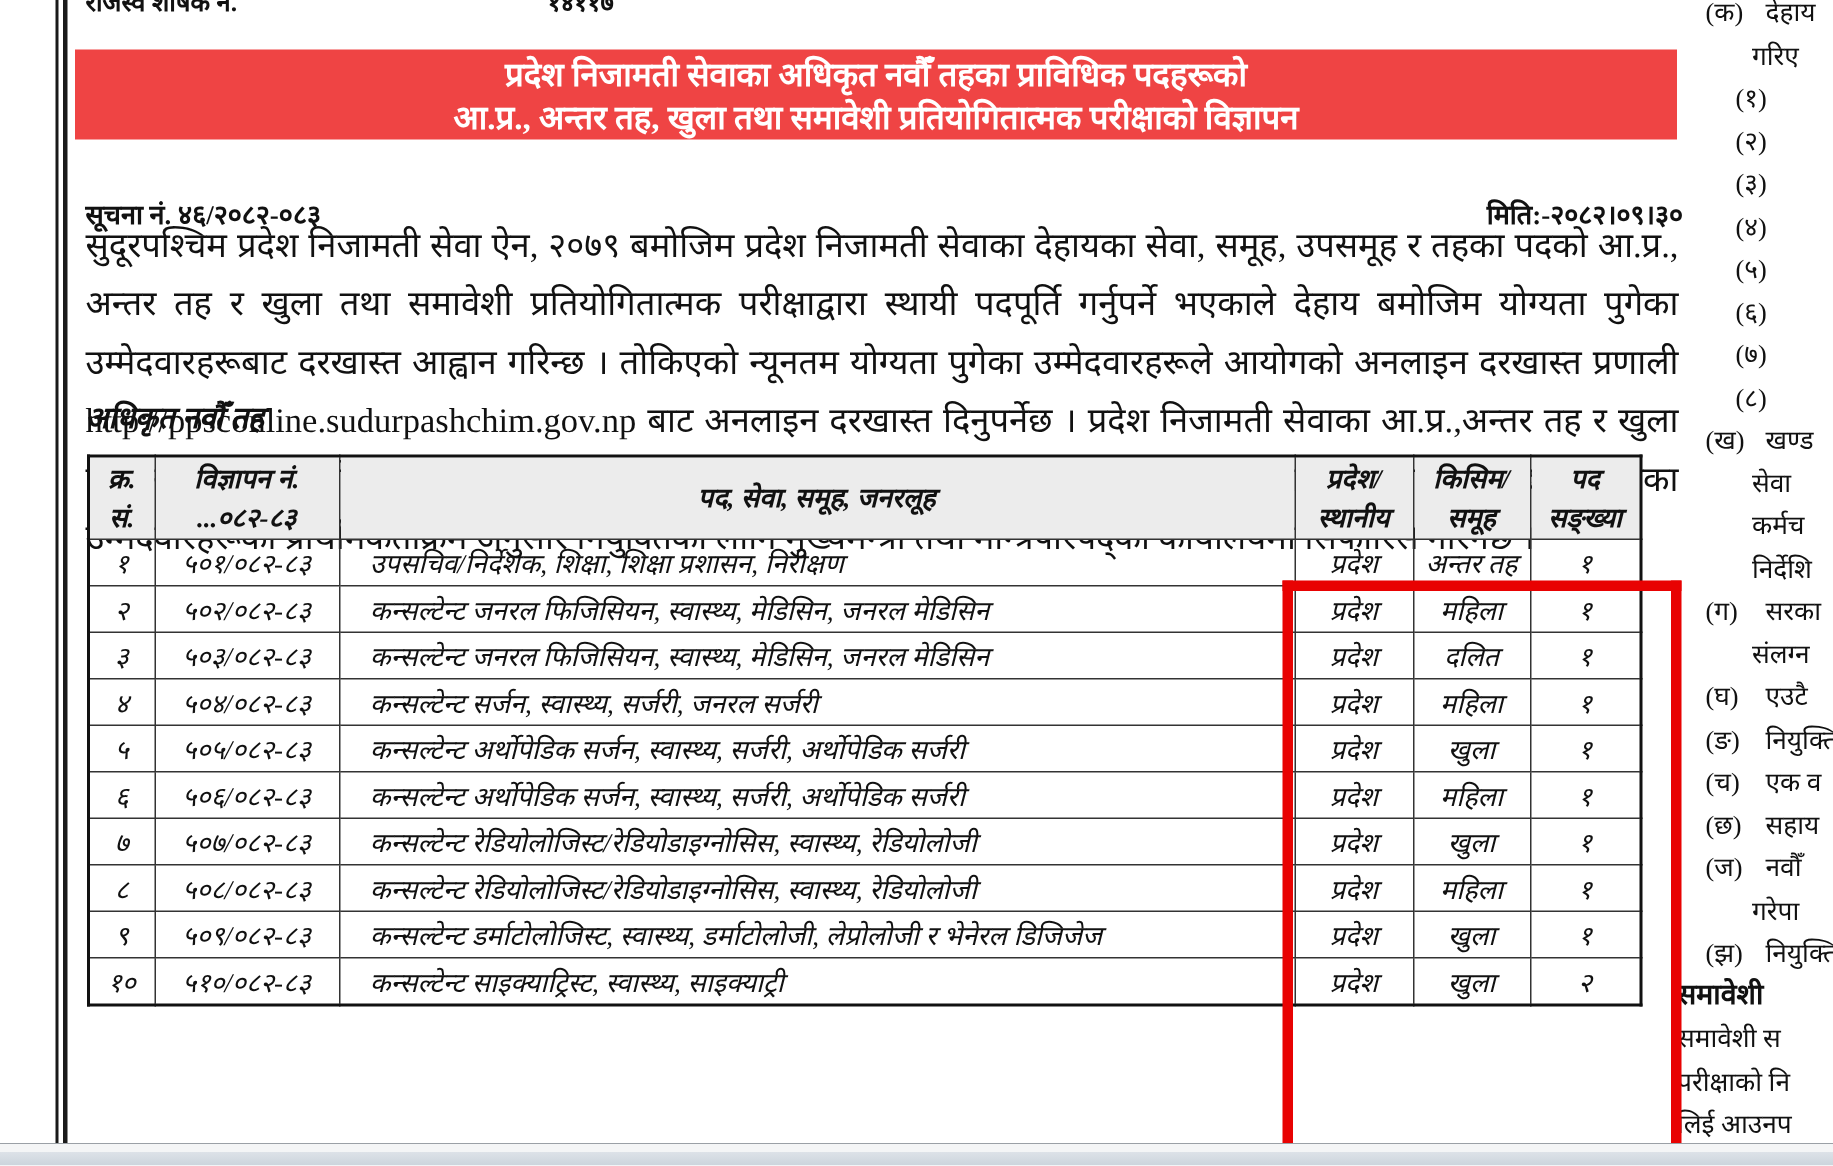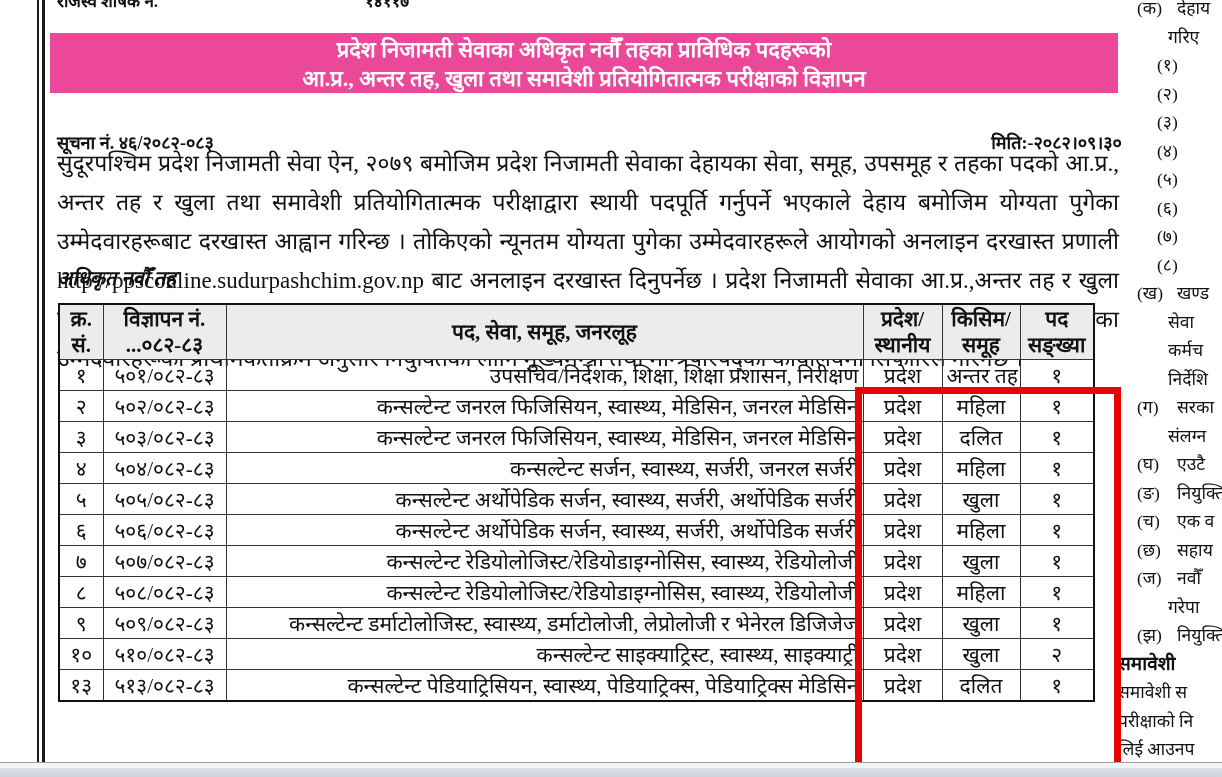--- a/index.html
+++ b/index.html
@@ -37,34 +37,35 @@
     position:absolute;top:144px;left:7px;width:1062px;
     font-size:23px;line-height:39px;text-align:justify;
   }
   .section-heading{
     position:absolute;top:264px;left:7px;
     font-size:20px;font-weight:bold;font-style:italic;
   }
   table.adv{
     position:absolute;top:303px;left:8px;width:1035px;
     border-collapse:collapse;table-layout:fixed;
-    font-size:21px;
+    font-size:18px;
+    font-style:italic;
   }
   table.adv th,table.adv td{
     border:1px solid #333;overflow:hidden;white-space:nowrap;
   }
   table.adv{border:2px solid #111;}
   table.adv th{
     background:#ececec;font-weight:bold;line-height:26px;
     padding:1px 2px;text-align:center;vertical-align:middle;
   }
   table.adv td{
     height:30px;padding:0 4px;text-align:center;vertical-align:middle;
   }
-  table.adv td.left{text-align:right;padding-left:0;}
+  table.adv td.left{text-align:left;padding-left:20px;}
   col.c1{width:44px;}col.c2{width:123px;}col.c3{width:637px;}
   col.c4{width:79px;}col.c5{width:78px;}col.c6{width:74px;}
   .highlight-box{
     position:absolute;left:855px;top:387px;width:252px;height:376px;
     border:7px solid #e80202;border-bottom:none;
     z-index:5;pointer-events:none;
   }
   .right-col{
     position:absolute;left:1118px;top:-6px;width:120px;
     font-size:17.5px;z-index:2;
@@ -88,21 +89,21 @@
 
 <div class="page-border"></div>
 
 <div class="main">
 
   <div class="top-partial">
     <span>राजस्व शीर्षक नं.</span>
     <span class="val">१४११७</span>
   </div>
 
-  <div class="banner" style="background: #ec4899;">
+  <div class="banner" style="background: #ef4444;">
     <div>प्रदेश निजामती सेवाका अधिकृत नवौँ तहका प्राविधिक पदहरूको</div>
     <div>आ.प्र., अन्तर तह, खुला तथा समावेशी प्रतियोगितात्मक परीक्षाको विज्ञापन</div>
   </div>
 
   <div class="notice-row">
     <span>सूचना नं. ४६/२०८२-०८३</span>
     <span>मिति:-२०८२।०९।३०</span>
   </div>
 
   <div class="intro">सुदूरपश्चिम प्रदेश निजामती सेवा ऐन, २०७९ बमोजिम प्रदेश निजामती सेवाका देहायका सेवा, समूह, उपसमूह र तहका पदको आ.प्र., अन्तर तह र खुला तथा समावेशी प्रतियोगितात्मक परीक्षाद्वारा स्थायी पदपूर्ति गर्नुपर्ने भएकाले देहाय बमोजिम योग्यता पुगेका उम्मेदवारहरूबाट दरखास्त आह्वान गरिन्छ । तोकिएको न्यूनतम योग्यता पुगेका उम्मेदवारहरूले आयोगको अनलाइन दरखास्त प्रणाली http://ppsconline.sudurpashchim.gov.np बाट अनलाइन दरखास्त दिनुपर्नेछ । प्रदेश निजामती सेवाका आ.प्र.,अन्तर तह र खुला तथा समावेशी प्रतियोगितात्मक परीक्षा एकीकृत रूपमा एकै पटक सञ्चालन हुनेछ र प्रतियोगितात्मक परीक्षाबाट छनोट भएका उम्मेदवारहरूको प्राथमिकताक्रम अनुसार नियुक्तिका लागि मुख्यमन्त्री तथा मन्त्रिपरिषद्को कार्यालयमा सिफारिस गरिनेछ ।</div>
@@ -218,28 +219,20 @@
           <td>खुला</td>
           <td>१</td>
         </tr>
         <tr>
           <td>१०</td>
           <td>५१०/०८२-८३</td>
           <td class="left">कन्सल्टेन्ट साइक्याट्रिस्ट, स्वास्थ्य, साइक्याट्री</td>
           <td>प्रदेश</td>
           <td>खुला</td>
           <td>२</td>
-        </tr>
-        <tr>
-          <td>१३</td>
-          <td>५१३/०८२-८३</td>
-          <td class="left">कन्सल्टेन्ट पेडियाट्रिसियन, स्वास्थ्य, पेडियाट्रिक्स, पेडियाट्रिक्स मेडिसिन</td>
-          <td>प्रदेश</td>
-          <td>दलित</td>
-          <td>१</td>
         </tr>
       </tbody>
   </table>
 </div>
 
 <div class="highlight-box" style="border-color: rgb(232, 2, 2);"></div>
 
 <div class="right-col" id="right-col">
     <div class="rc-line rc-letter"><span class="lbl">(क)</span><span>देहाय</span></div>
     <div class="rc-line rc-cont"><span>गरिए</span></div>

